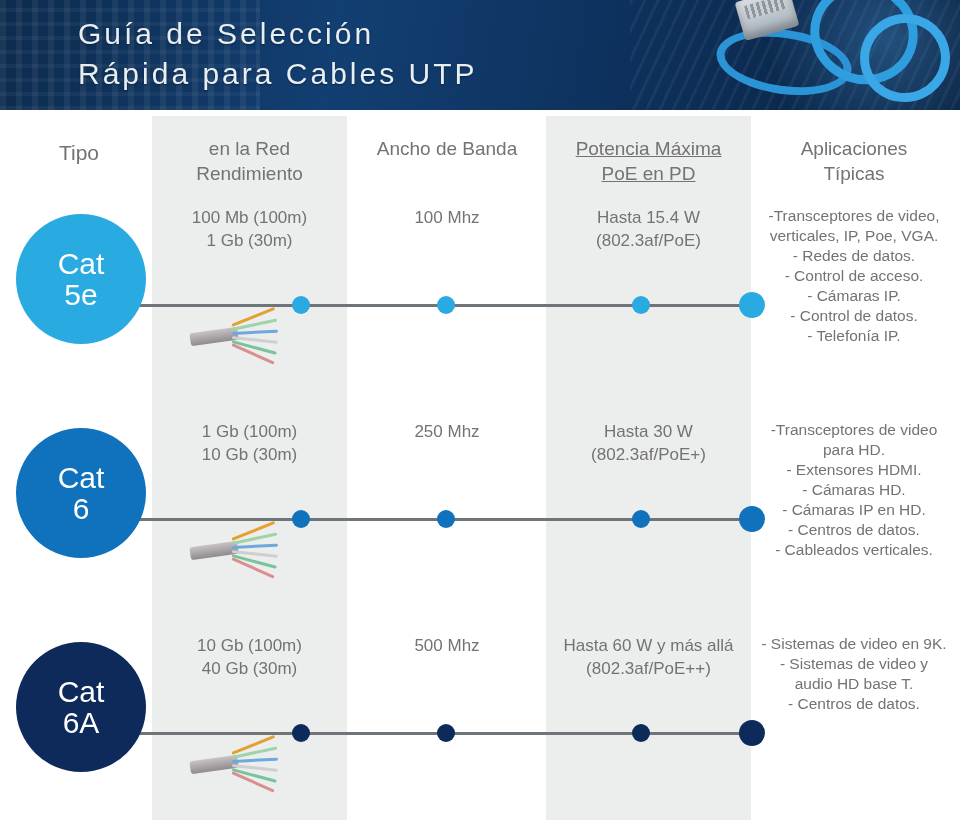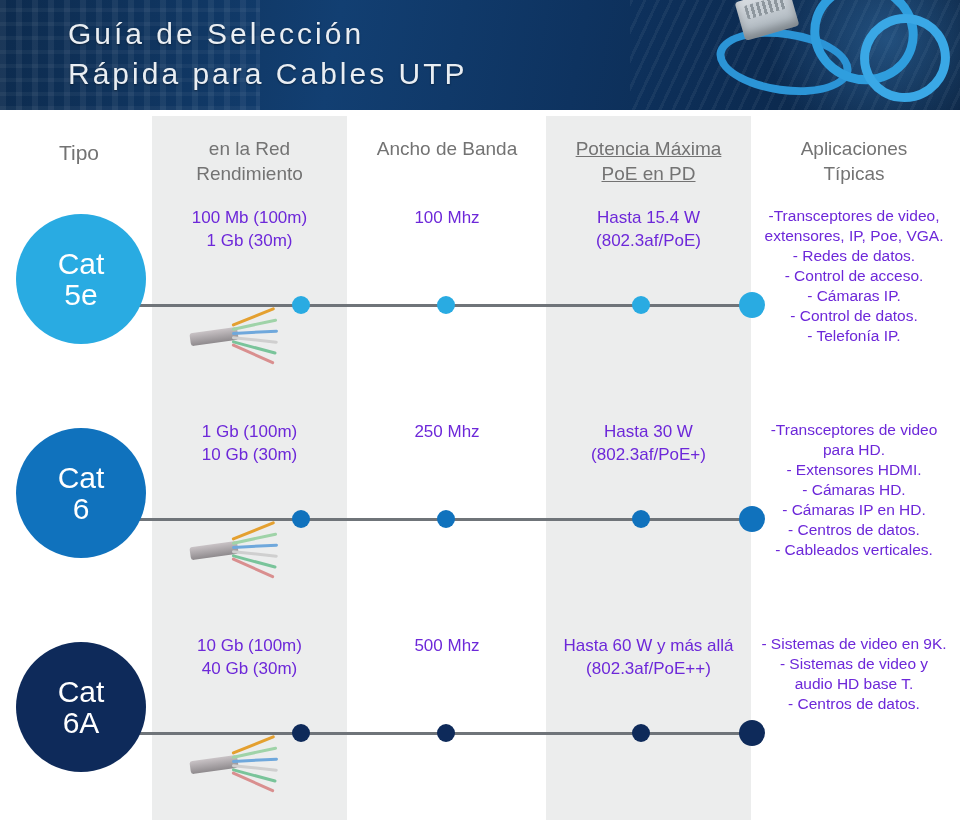--- a/index.html
+++ b/index.html
@@ -62,21 +62,21 @@
   }
   .rj45:after {
     content:"";
     position:absolute; left:8px; top:6px; width:40px; height:14px;
     background: repeating-linear-gradient(90deg,#8e979e 0 3px,#c9d0d6 3px 6px);
     border-radius:2px;
   }
 
   .title {
     position: absolute;
-    left: 68px;
+    left: 78px;
     top: 14px;
     color: #e9eef3;
     font-size: 30px;
     letter-spacing: 3px;
     line-height: 40px;
     font-weight: 400;
     text-shadow: 0 1px 2px rgba(0,0,0,.4);
   }
   .title .l2 { display:block; }
 
@@ -153,21 +153,21 @@
     top: 96px;
     left: 739px;
   }
   .d1 { left: 292px; }
   .d2 { left: 437px; }
   .d3 { left: 632px; }
 
   .cell {
     position: absolute;
     text-align: center;
-    color: #6d28d9;
+    color: #737373;
     font-size: 17px;
     line-height: 23px;
   }
   .cell-rend  { left: 152px; width: 195px; top: 10px; }
   .cell-ancho { left: 352px; width: 190px; top: 10px; }
   .cell-pot   { left: 546px; width: 205px; top: 10px; }
   .cell-apps  { left: 752px; width: 204px; top: 10px; font-size: 15.5px; line-height: 20px; }
 
   
   .cable-ill {
@@ -260,21 +260,21 @@
     <div>100 Mb (100m)</div>
     <div>1 Gb (30m)</div>
   </div>
   <div class="cell cell-ancho">100 Mhz</div>
   <div class="cell cell-pot">
     <div>Hasta 15.4 W</div>
     <div>(802.3af/PoE)</div>
   </div>
   <div class="cell cell-apps">
     <div>-Transceptores de video,</div>
-    <div>extensores, IP, Poe, VGA.</div>
+    <div>verticales, IP, Poe, VGA.</div>
     <div>- Redes de datos.</div>
     <div>- Control de acceso.</div>
     <div>- Cámaras IP.</div>
     <div>- Control de datos.</div>
     <div>- Telefonía IP.</div>
   </div>
 </div>
 
 <div class="row row-2">
   <div class="line" style="background: rgb(111, 116, 121);"></div>

